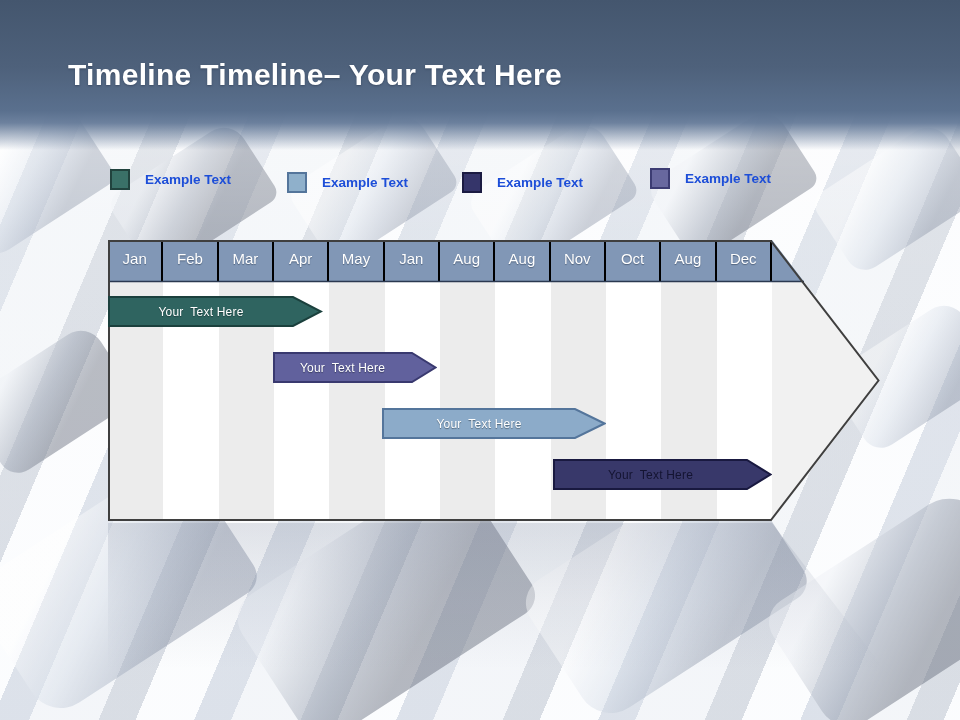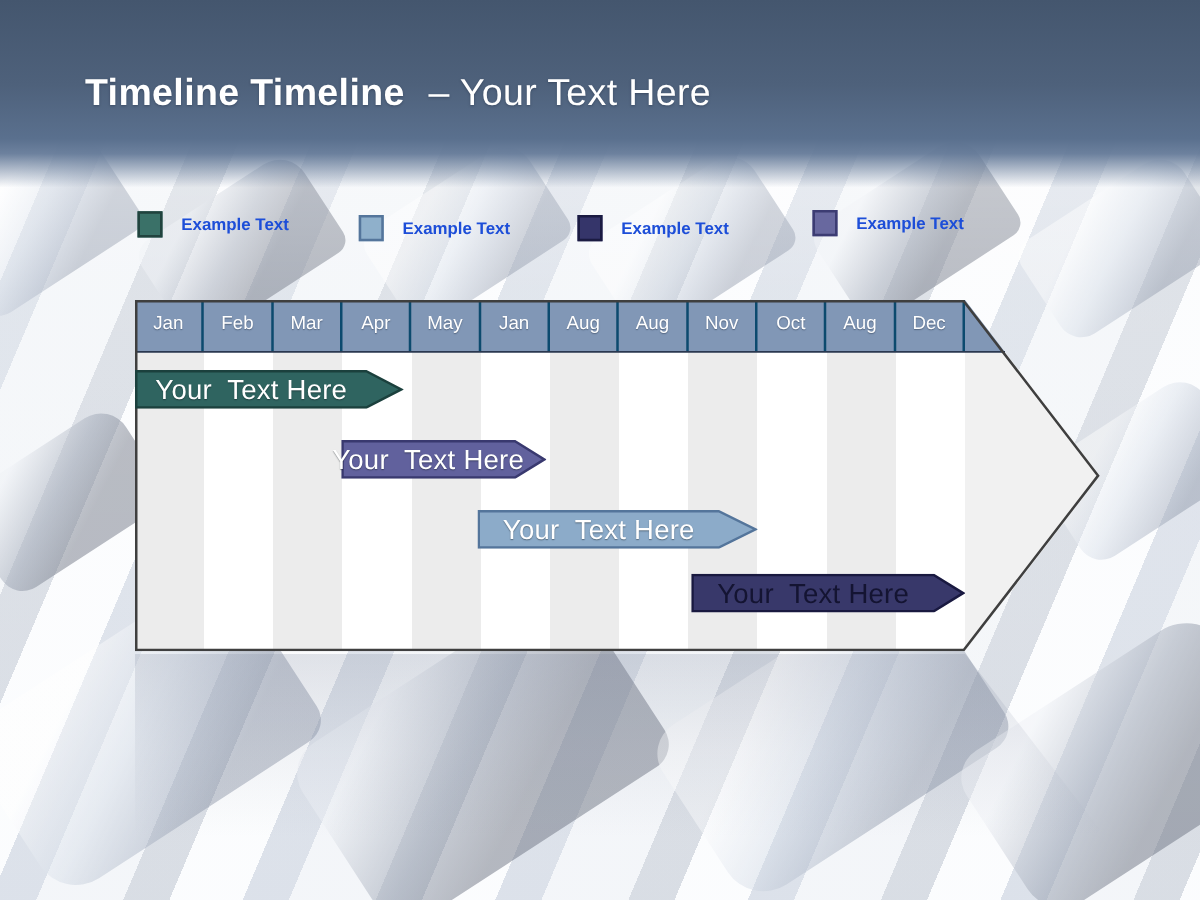--- a/index.html
+++ b/index.html
@@ -30,45 +30,45 @@
       background:linear-gradient(180deg,rgba(255,255,255,.62) 0%,rgba(255,255,255,.34) 32%,rgba(255,255,255,.28) 100%);}
 
   
   .title-banner{position:absolute;left:0;top:0;width:960px;height:150px;z-index:2;
       background:linear-gradient(180deg,
         rgb(68,86,110) 0%, rgb(78,97,123) 45%, rgb(90,112,142) 74%,
         rgba(97,119,150,0.92) 82%, rgba(230,234,240,0) 100%);}
   .page-title{margin:0;padding:58px 0 0 68px;color:#ffffff;font-size:30px;line-height:1.1;
       text-shadow:0 1px 2px rgba(20,30,45,0.35);}
   .t-bold{font-weight:bold;letter-spacing:.3px;}
-  .t-light{font-weight:normal;margin-left:19px;letter-spacing:.3px;}
+  .t-light{font-weight:bold;margin-left:0;letter-spacing:.3px;}
 
   
   .legend{position:absolute;inset:0;z-index:3;}
   .legend-item{position:absolute;display:flex;align-items:center;gap:15px;height:22px;}
   .li1{left:110px;top:168px;} .li2{left:287px;top:171px;} .li3{left:462px;top:171px;} .li4{left:650px;top:167px;}
   .legend-swatch{width:20px;height:21px;border:2px solid #222;box-sizing:border-box;flex:0 0 auto;}
   .legend-label{font-size:13.5px;font-weight:bold;color:#1d4ed8;white-space:pre;}
 
   
   .timeline{position:absolute;left:108px;top:240px;width:772px;height:281px;z-index:3;}
   .tl-clip{position:absolute;inset:0;background:#f1f1f1;
       clip-path:polygon(0 0,664px 0,772px 140.5px,664px 281px,0 281px);}
   .tl-header{position:absolute;left:0;top:0;width:100%;height:41px;display:flex;}
-  .mcell{flex:0 0 55.34px;box-sizing:border-box;border-right:2px solid #0c4a6e;
+  .mcell{flex:0 0 55.34px;box-sizing:border-box;border-right:2px solid #000000;
       color:#ffffff;font-size:15px;text-align:center;padding-top:10px;
       text-shadow:0 1px 1px rgba(25,38,58,.45);}
   .tl-grid{position:absolute;left:0;top:41px;width:664px;height:240px;
       background:repeating-linear-gradient(90deg,#ececec 0 55.33px,#ffffff 55.33px 110.66px);}
   .tl-outline{position:absolute;left:0;top:0;pointer-events:none;}
 
   
   .bar{position:absolute;box-sizing:border-box;display:flex;align-items:center;justify-content:center;}
   .bar svg{position:absolute;left:0;top:0;}
-  .bar-label{position:relative;font-size:22px;white-space:pre;letter-spacing:.2px;
+  .bar-label{position:relative;font-size:12px;white-space:pre;letter-spacing:.2px;
       text-shadow:0 1px 1px rgba(10,20,25,.45);}
   .bar4 .bar-label{text-shadow:none;font-weight:normal;}
   .bar1{left:0;  top:56px; width:215px;height:31px;padding-right:29px;}
   .bar2{left:165px;top:112px;width:164px;height:31px;padding-right:25px;}
   .bar3{left:274px;top:168px;width:224px;height:31px;padding-right:30px;}
   .bar4{left:445px;top:219px;width:219px;height:31px;padding-right:24px;}
 
   
   .reflection{position:absolute;left:108px;top:523px;width:772px;height:282px;z-index:1;
       clip-path:polygon(0 0,664px 0,772px 140.5px,664px 281px,0 281px);

